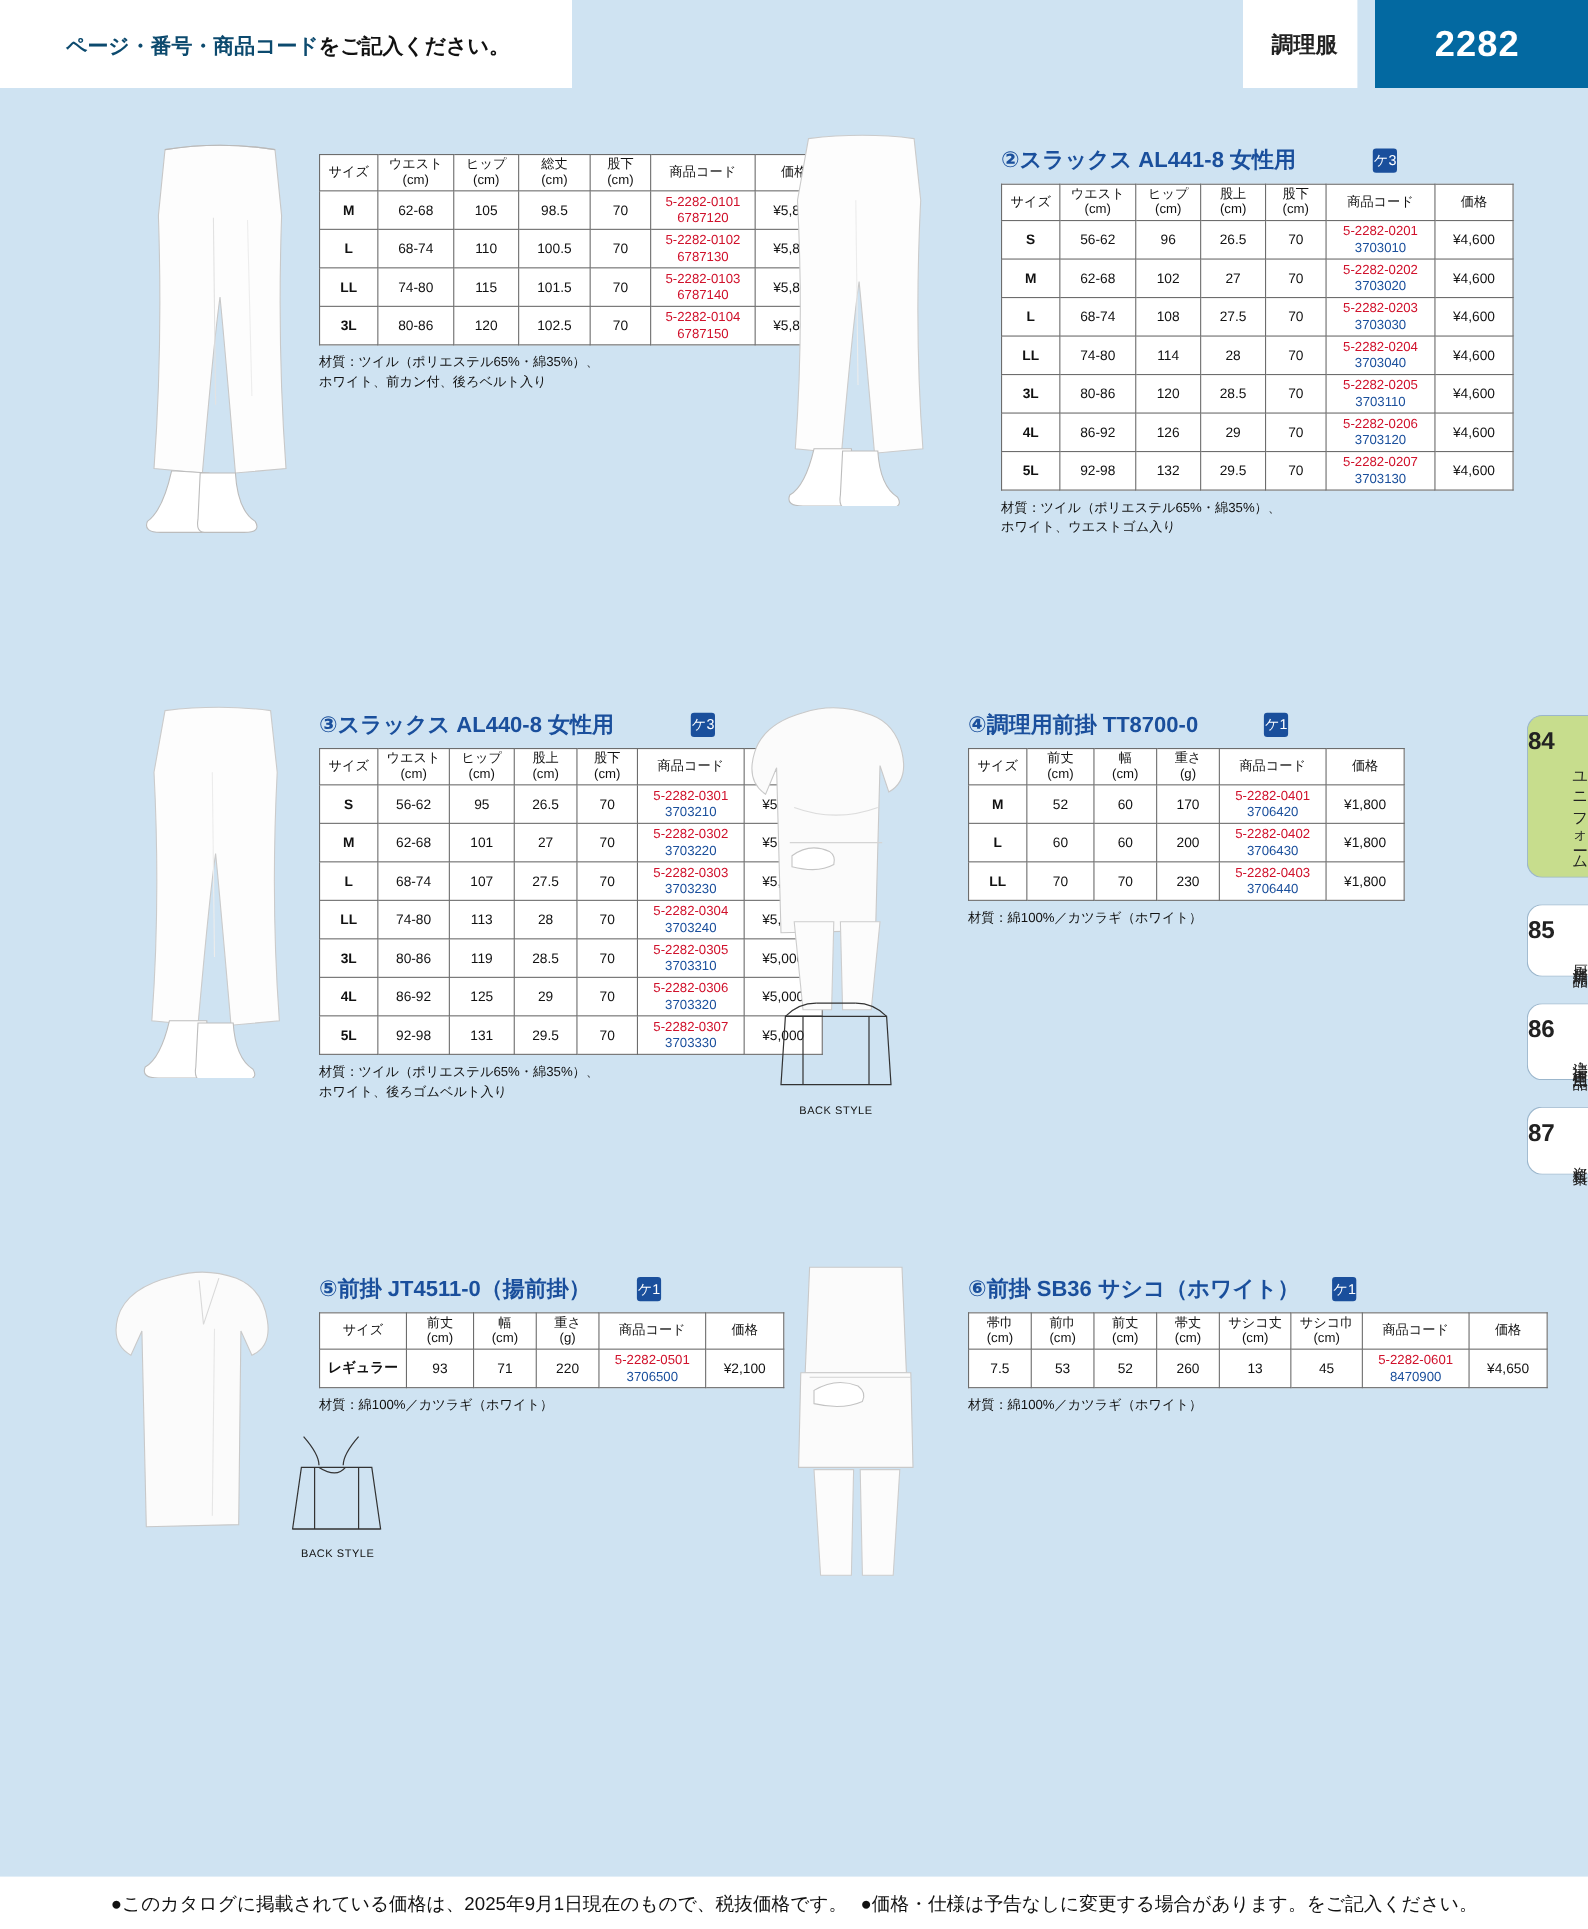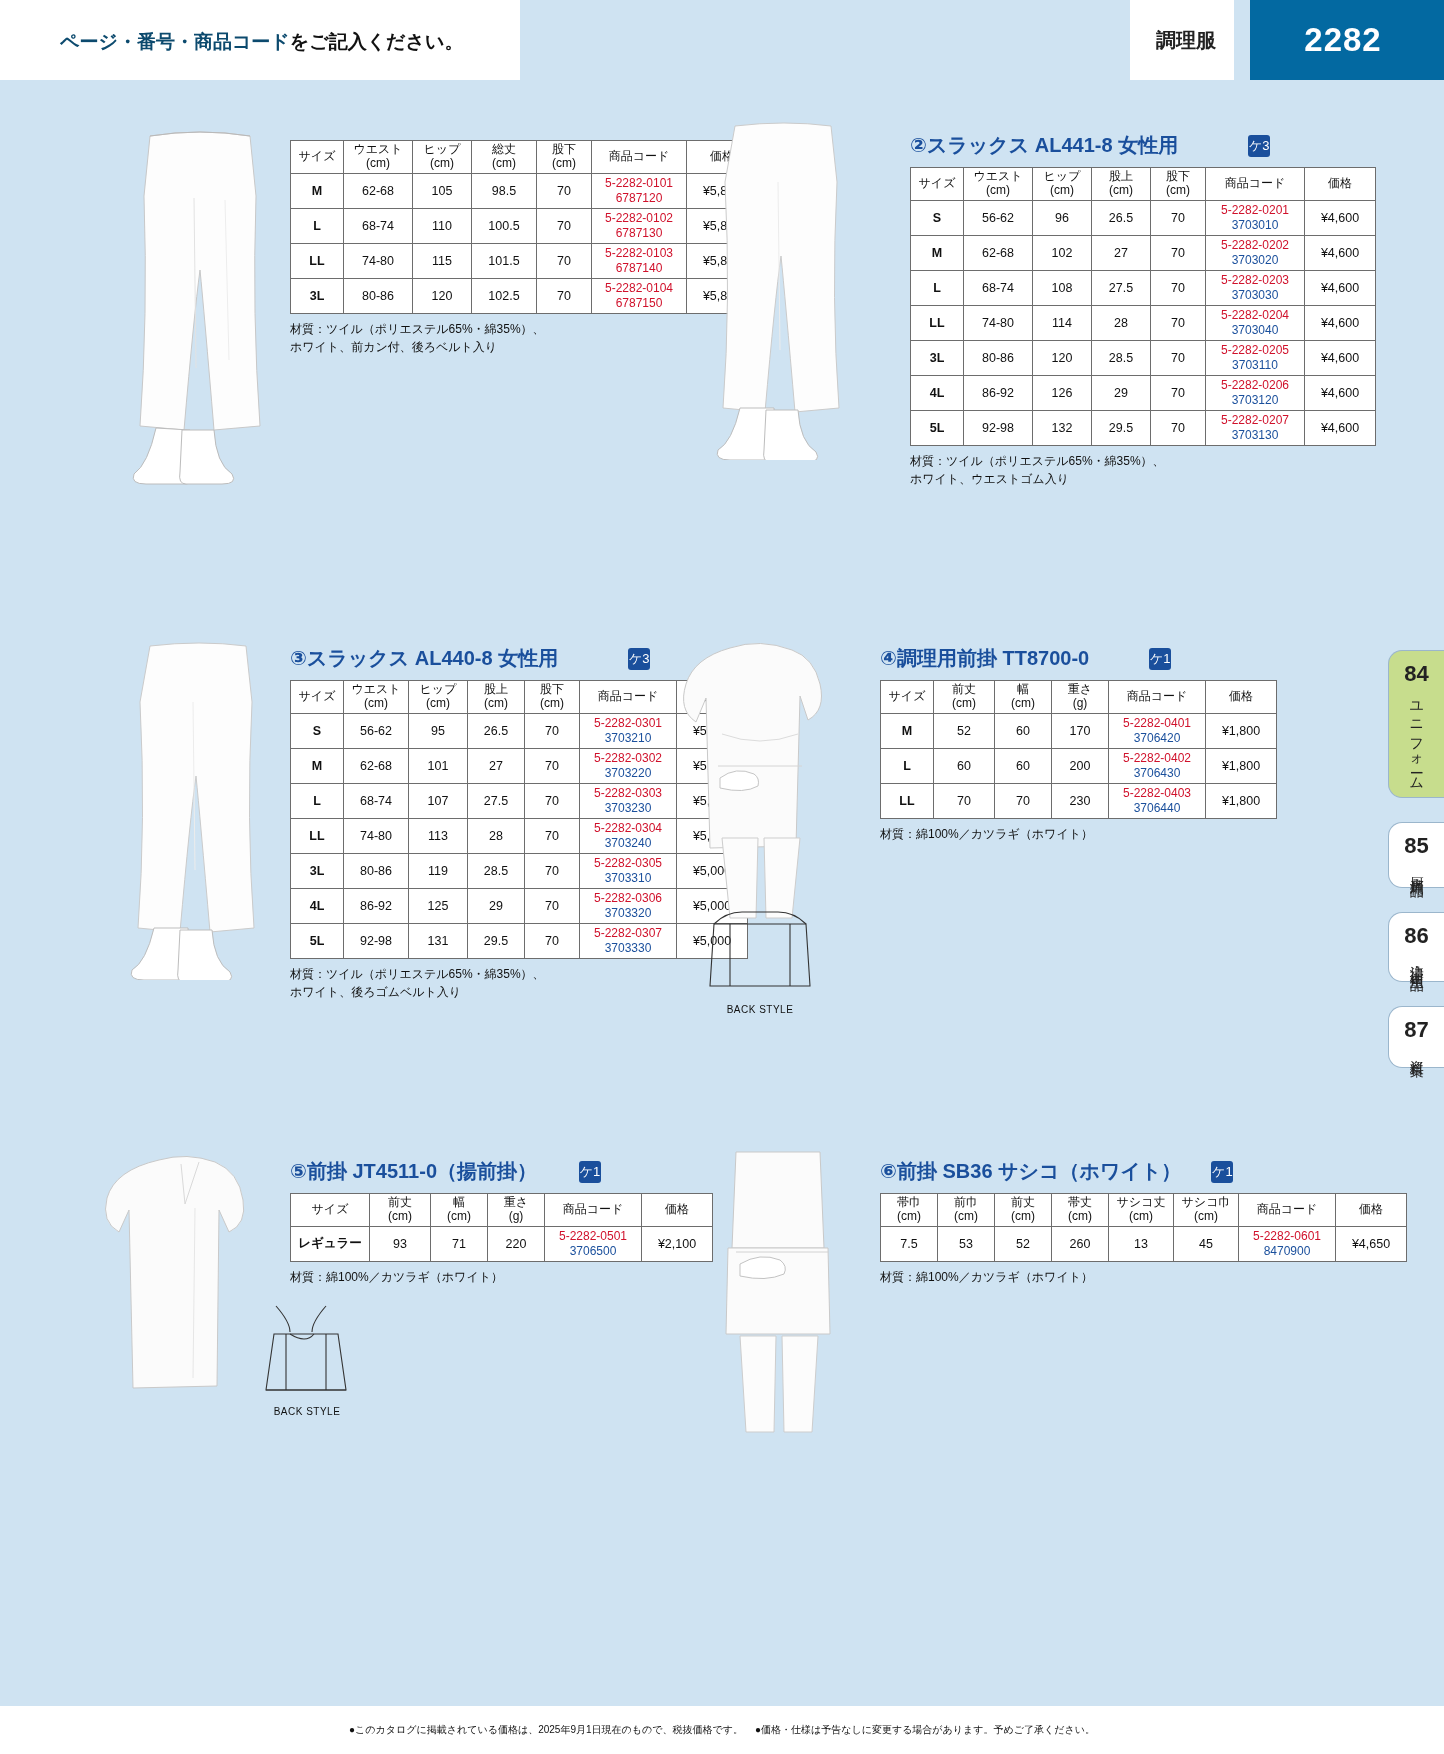--- a/index.html
+++ b/index.html
@@ -30,21 +30,21 @@
   .hdr-page{
     background:#0369a1;color:#fff;font-size:33px;font-weight:bold;
     display:flex;align-items:center;padding:0 26px 0 18px;min-width:150px;
     justify-content:center;letter-spacing:1px;margin-left:16px;
   }
   
   .side-tabs{position:absolute;right:0;top:110px;width:64px;}
   .stab{
     width:56px;margin-left:8px;background:#fff;border:1px solid #9bb6cc;
     border-right:none;border-radius:14px 0 0 14px;
-    display:flex;flex-direction:column;align-items:center;
+    display:flex;flex-direction:column;
     padding:10px 0 12px;box-sizing:border-box;
   }
   .stab .num{font-size:22px;font-weight:bold;color:#222;}
   .stab .txt{
     writing-mode:vertical-rl;font-size:14px;color:#222;margin-top:6px;
     letter-spacing:2px;line-height:1.1;
   }
   .stab.active{background:#c7dd8d;}
   
   .block{position:absolute;}
@@ -70,21 +70,21 @@
   .code{color:#d0112b;font-size:12px;line-height:1.25;}
   .code2{color:#1a4f9c;font-size:12px;}
   .price{color:#111;font-size:12.5px;}
   .matl{font-size:12px;color:#111;line-height:1.5;margin-top:6px;}
   
   .photo{position:absolute;}
   .backstyle-cap{font-size:10px;text-align:center;color:#111;letter-spacing:.5px;margin-top:2px;}
   
   .footer{
     position:absolute;left:0;bottom:0;width:1444px;height:48px;background:#fff;
-    display:flex;align-items:center;justify-content:center;font-size:10px;color:#111;
+    display:flex;align-items:center;justify-content:center;font-size:17px;color:#111;
   }
   .footer span{margin:0 6px;}
 </style>
 </head>
 <body>
 
 <div class="hdr-note">
   <div class="l2">
     <span class="red">ページ・番号・商品コード</span><span>をご記入ください。</span>
   </div>
@@ -553,14 +553,14 @@
   <path d="M58 104 h92" fill="none" stroke="#d2d2d2"></path>
   <path d="M62 116 q20 -12 40 -4 q8 6 4 14 q-18 8 -44 2 z" fill="#fff" stroke="#c3c3c3"></path>
   <g fill="#fcfcfc" stroke="#cdcdcd">
     <path d="M62 188 l6 96 h28 l2 -96 z"></path>
     <path d="M104 188 l2 96 h28 l6 -96 z"></path>
   </g>
 </svg>
 
 <div class="footer">
   <span>●このカタログに掲載されている価格は、2025年9月1日現在のもので、税抜価格です。</span>
-  <span>●価格・仕様は予告なしに変更する場合があります。予めご了承ください。</span>
+  <span>●価格・仕様は予告なしに変更する場合があります。をご記入ください。</span>
 </div>
 
 </body></html>

